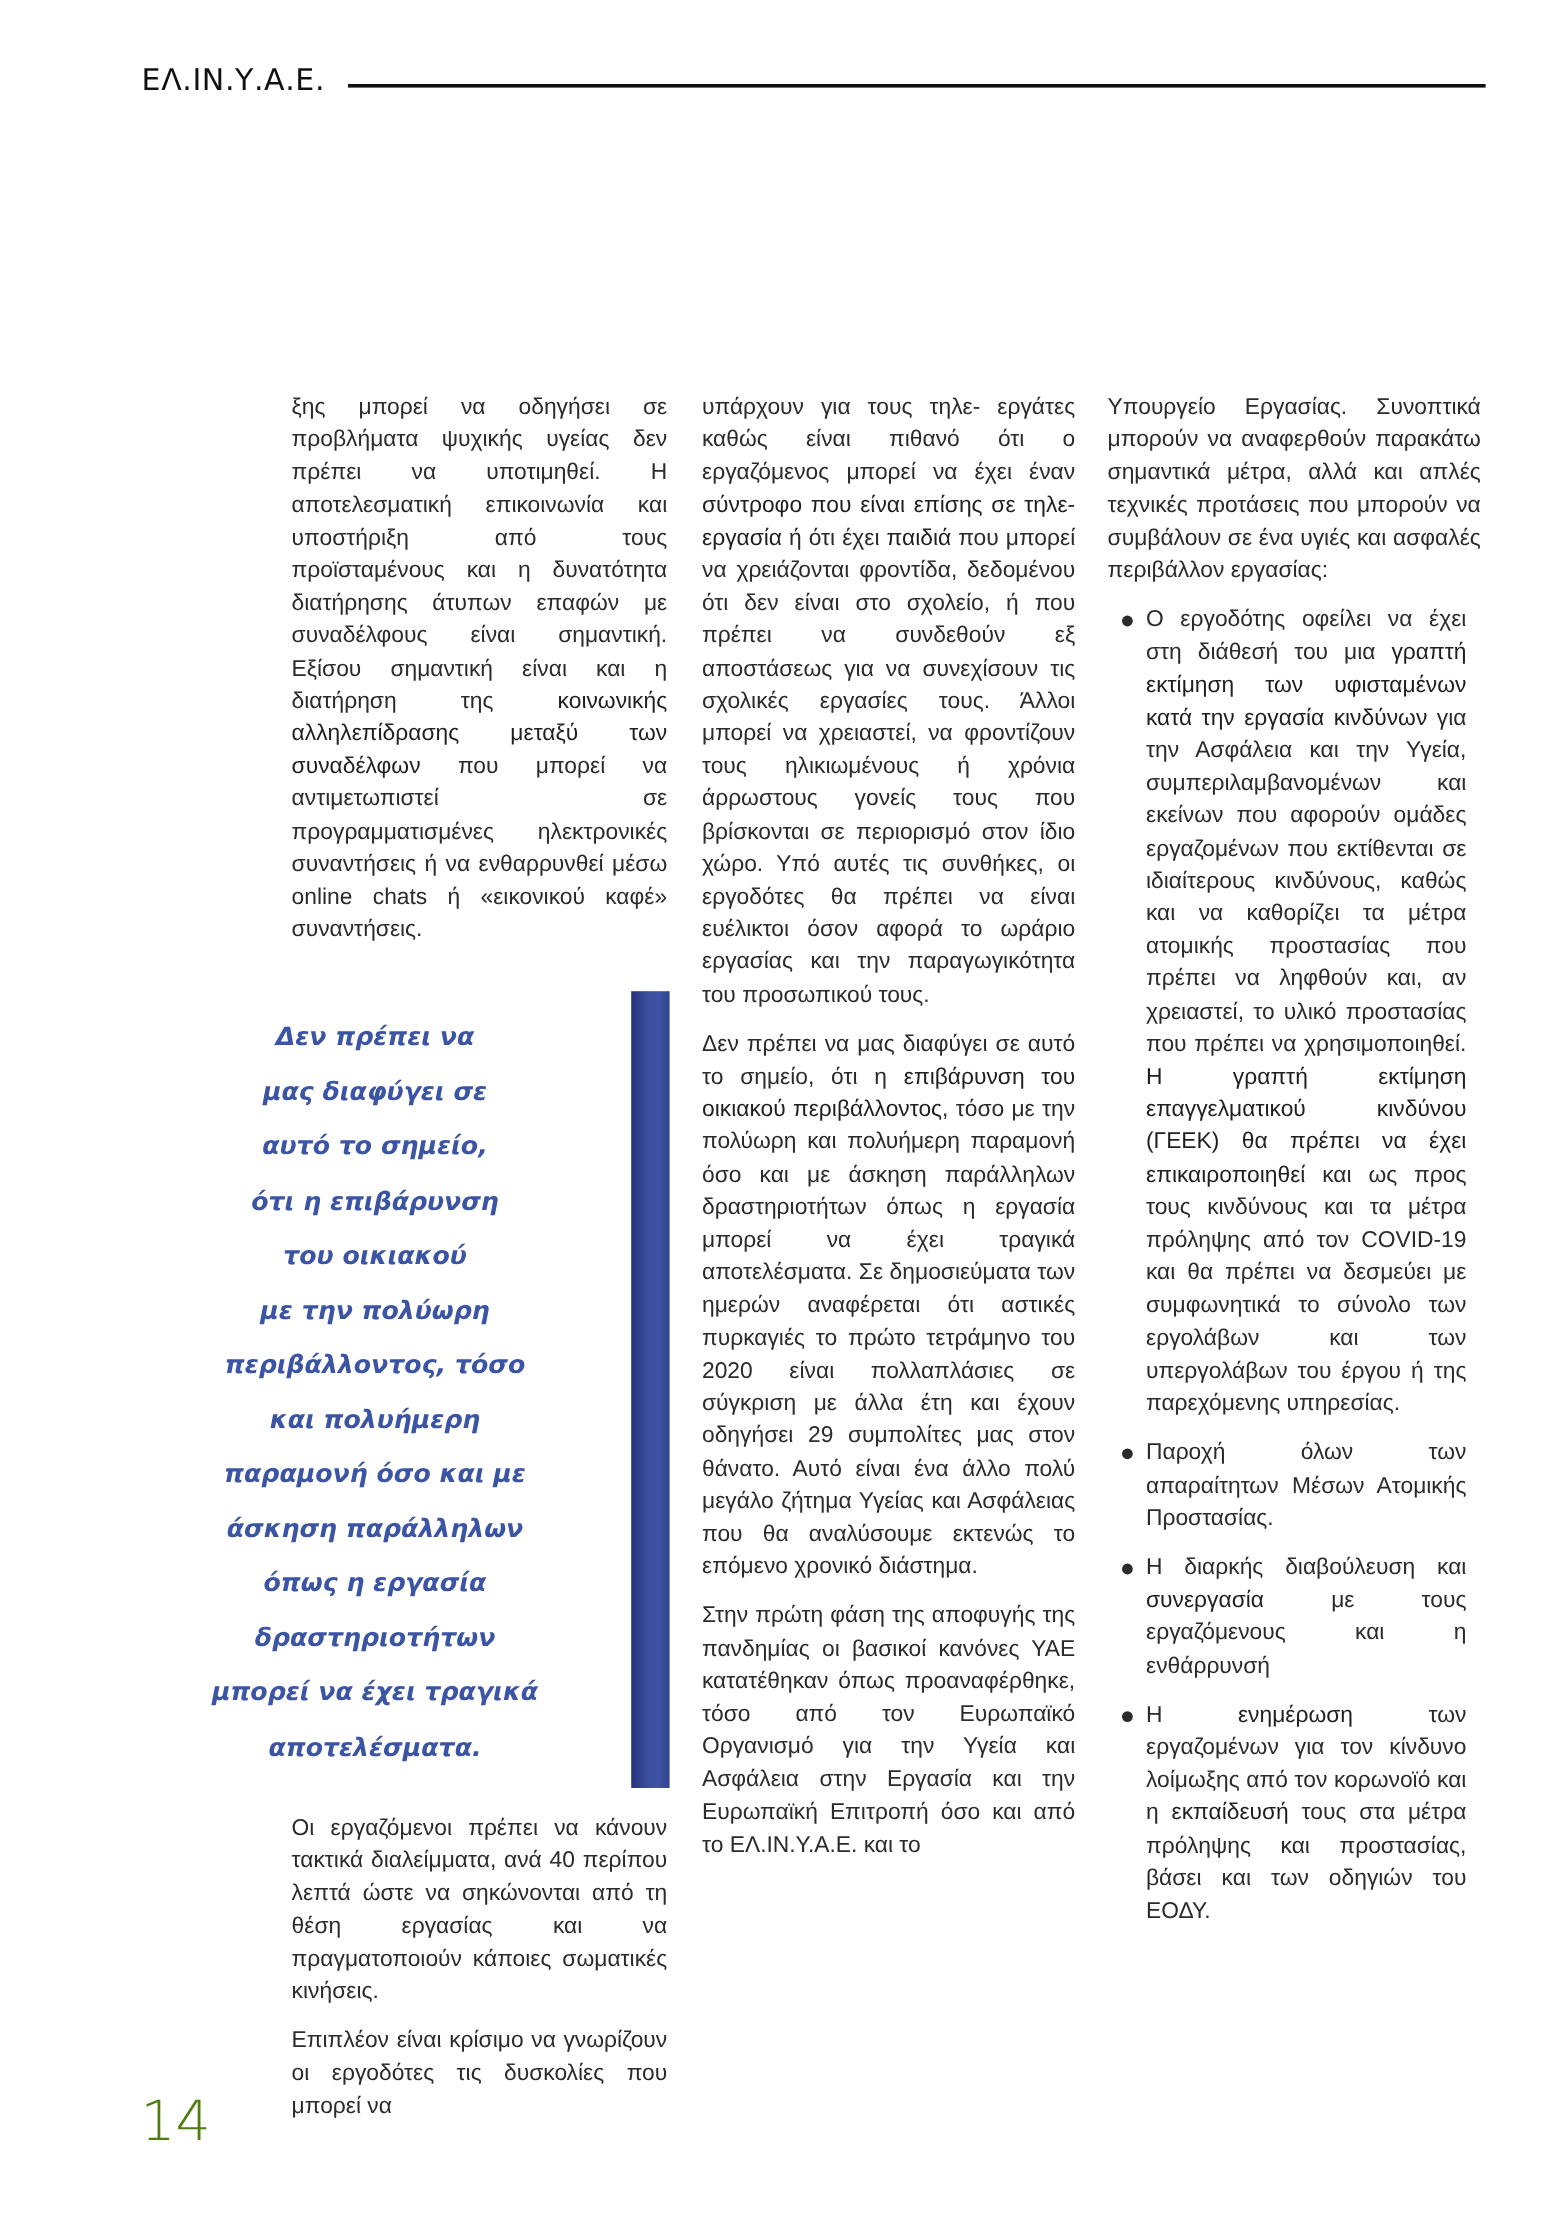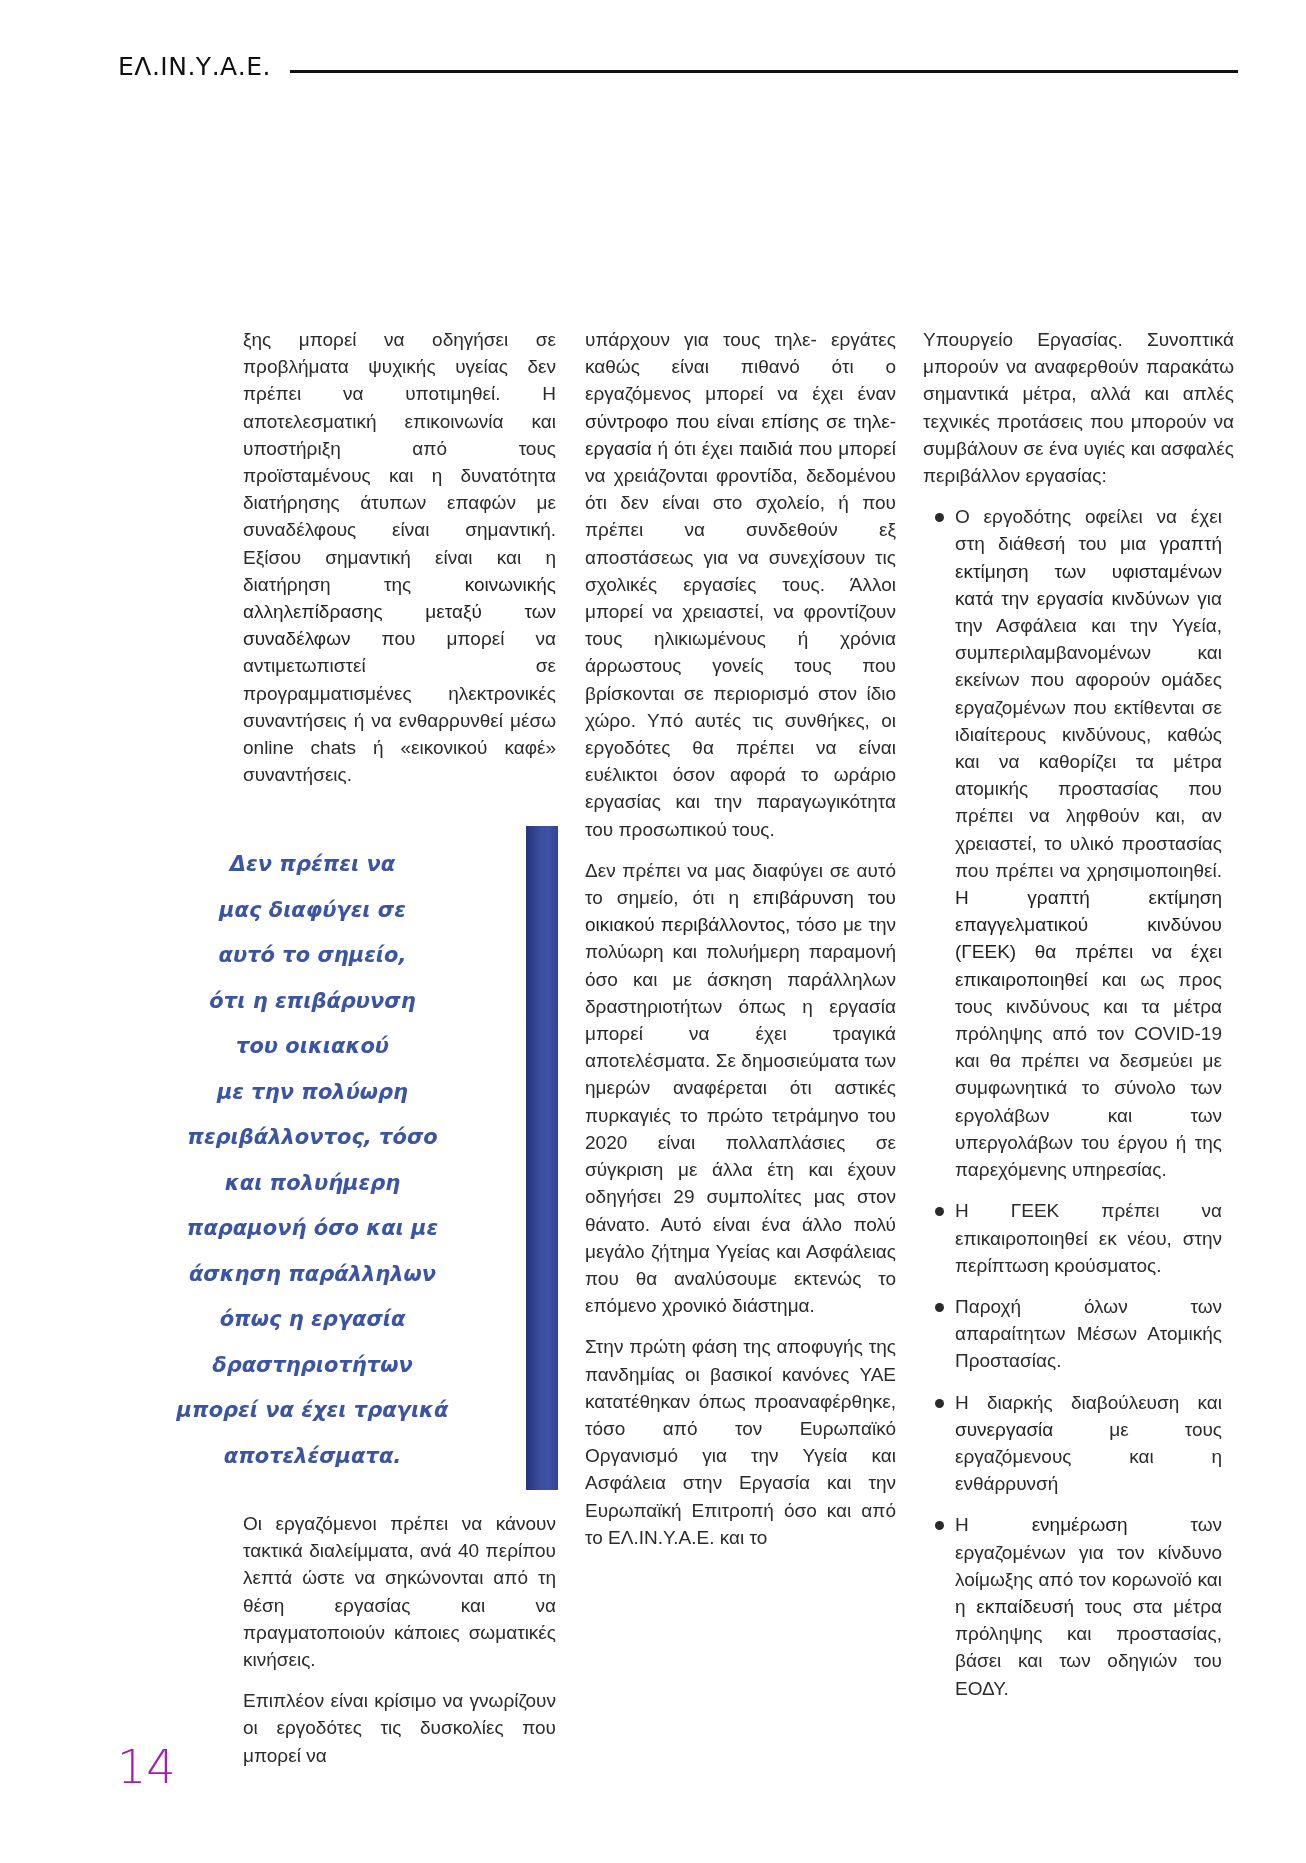--- a/index.html
+++ b/index.html
@@ -17,21 +17,21 @@
   b { font-weight:normal; color:#1f1f1f; }
   ul.bullets { list-style:none; margin:12px; padding:0; }
   ul.bullets li { position:relative; padding-left:20px; margin-bottom:14px; }
   ul.bullets li .dot { position:absolute; left:0; top:10px; width:9px; height:9px; border-radius:50%; background:#2b2b2b; }
   .pull-quote { position:absolute; left:120px; top:842px; width:385px; text-align:center;
                 font-family:"DejaVu Sans", sans-serif; font-style:italic; font-weight:bold;
                 color:#3b54a3; font-size:21px; line-height:45.5px; }
   .pull-quote span { display:block; }
   .quote-bar { position:absolute; left:526px; top:826px; width:32px; height:664px;
                background:linear-gradient(90deg,#27337a 0%,#3b4ea0 45%,#3e53a5 70%,#33448f 100%); }
-  .page-number { position:absolute; left:117px; top:1740px; font-size:46px; color:#a21caf;
+  .page-number { position:absolute; left:117px; top:1740px; font-size:46px; color:#4d7c0f;
                  font-family:"DejaVu Sans", sans-serif; font-weight:300; }
 </style>
 </head>
 <body>
 
 <div class="header-title">ΕΛ.ΙΝ.Υ.Α.Ε.</div>
 <div class="header-rule"></div>
 
 <div class="col col1">
   <p><span>ξης μπορεί να οδηγήσει σε προβλήματα ψυχικής υγείας δεν πρέπει να υποτιμηθεί. Η αποτελεσματική επικοινωνία και υποστήριξη από τους προϊσταμένους και η δυνατότητα διατήρησης άτυπων επαφών με συναδέλφους είναι σημαντική. Εξίσου σημαντική είναι και η διατήρηση της </span><b>κοινωνικής αλληλεπίδρασης μεταξύ των συναδέλφων</b><span> που μπορεί να αντιμετωπιστεί σε προγραμματισμένες ηλεκτρονικές συναντήσεις ή να ενθαρρυνθεί μέσω online chats ή «εικονικού καφέ» συναντήσεις.</span></p>
@@ -63,20 +63,19 @@
 <div class="col col2">
   <p><span>υπάρχουν για τους τηλε- εργάτες καθώς είναι πιθανό ότι ο εργαζόμενος μπορεί να έχει έναν </span><b>σύντροφο που είναι επίσης σε τηλε- εργασία</b><span> ή ότι έχει </span><b>παιδιά</b><span> που μπορεί να χρειάζονται φροντίδα, δεδομένου ότι δεν είναι στο σχολείο, ή που πρέπει να συνδεθούν εξ αποστάσεως για να συνεχίσουν τις σχολικές εργασίες τους. Άλλοι μπορεί να χρειαστεί, να φροντίζουν τους ηλικιωμένους ή χρόνια άρρωστους γονείς τους που βρίσκονται σε περιορισμό στον ίδιο χώρο. Υπό αυτές τις συνθήκες, οι εργοδότες θα πρέπει να είναι ευέλικτοι όσον αφορά το ωράριο εργασίας και την παραγωγικότητα του προσωπικού τους.</span></p>
   <p><span>Δεν πρέπει να μας διαφύγει σε αυτό το σημείο, ότι η </span><b>επιβάρυνση του οικιακού περιβάλλοντος</b><span>, τόσο με την πολύωρη και πολυήμερη παραμονή όσο και με άσκηση παράλληλων δραστηριοτήτων όπως η εργασία μπορεί να έχει τραγικά αποτελέσματα. Σε δημοσιεύματα των ημερών αναφέρεται ότι αστικές πυρκαγιές το πρώτο τετράμηνο του 2020 είναι πολλαπλάσιες σε σύγκριση με άλλα έτη και έχουν οδηγήσει 29 συμπολίτες μας στον θάνατο. Αυτό είναι ένα άλλο πολύ μεγάλο ζήτημα Υγείας και Ασφάλειας που θα αναλύσουμε εκτενώς το επόμενο χρονικό διάστημα.</span></p>
   <p>Στην πρώτη φάση της αποφυγής της πανδημίας οι βασικοί κανόνες ΥΑΕ κατατέθηκαν όπως προαναφέρθηκε, τόσο από τον Ευρωπαϊκό Οργανισμό για την Υγεία και Ασφάλεια στην Εργασία και την Ευρωπαϊκή Επιτροπή όσο και από το ΕΛ.ΙΝ.Υ.Α.Ε. και το</p>
 </div>
 
 <div class="col col3">
   <p>Υπουργείο Εργασίας. Συνοπτικά μπορούν να αναφερθούν παρακάτω σημαντικά μέτρα, αλλά και απλές τεχνικές προτάσεις που μπορούν να συμβάλουν σε ένα υγιές και ασφαλές περιβάλλον εργασίας:</p>
   <ul class="bullets">
     <li><span class="dot"></span><span>Ο εργοδότης οφείλει να έχει στη διάθεσή του μια </span><b>γραπτή εκτίμηση των υφισταμένων κατά την εργασία κινδύνων</b><span> για την Ασφάλεια και την Υγεία, συμπεριλαμβανομένων και εκείνων που αφορούν ομάδες εργαζομένων που εκτίθενται σε ιδιαίτερους κινδύνους, καθώς και να καθορίζει τα μέτρα ατομικής προστασίας που πρέπει να ληφθούν και, αν χρειαστεί, το υλικό προστασίας που πρέπει να χρησιμοποιηθεί. </span><b>Η γραπτή εκτίμηση επαγγελματικού κινδύνου (ΓΕΕΚ) θα πρέπει να έχει επικαιροποιηθεί</b><span> και ως προς τους κινδύνους και τα μέτρα πρόληψης από τον COVID-19 και θα πρέπει να δεσμεύει με συμφωνητικά το σύνολο των εργολάβων και των υπεργολάβων του έργου ή της παρεχόμενης υπηρεσίας.</span></li>
-    <li><span class="dot"></span><span>Η ΓΕΕΚ πρέπει να επικαιροποιηθεί εκ νέου, στην περίπτωση κρούσματος.</span></li>
     <li><span class="dot"></span><span>Παροχή όλων των απαραίτητων Μέσων Ατομικής Προστασίας.</span></li>
     <li><span class="dot"></span><span>Η διαρκής διαβούλευση και </span><b>συνεργασία</b><span> με τους εργαζόμενους και η ενθάρρυνσή</span></li>
     <li><span class="dot"></span><span>Η </span><b>ενημέρωση</b><span> των εργαζομένων για τον κίνδυνο λοίμωξης από τον κορωνοϊό και η </span><b>εκπαίδευσή</b><span> τους στα μέτρα πρόληψης και προστασίας, βάσει και των οδηγιών του ΕΟΔΥ.</span></li>
   </ul>
 </div>
 
 <div class="page-number">14</div>
 
 </body></html>

